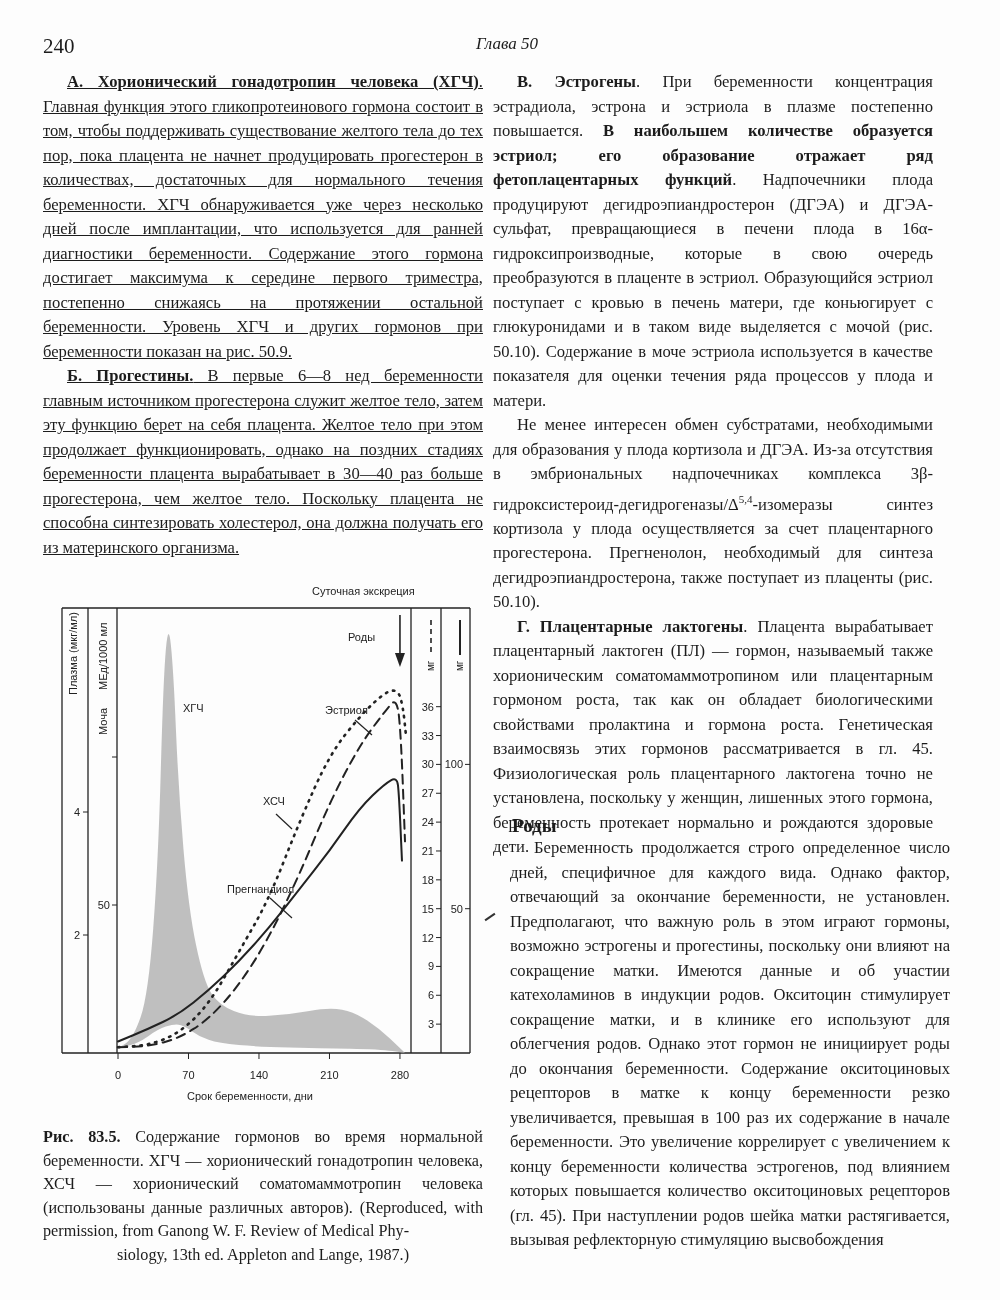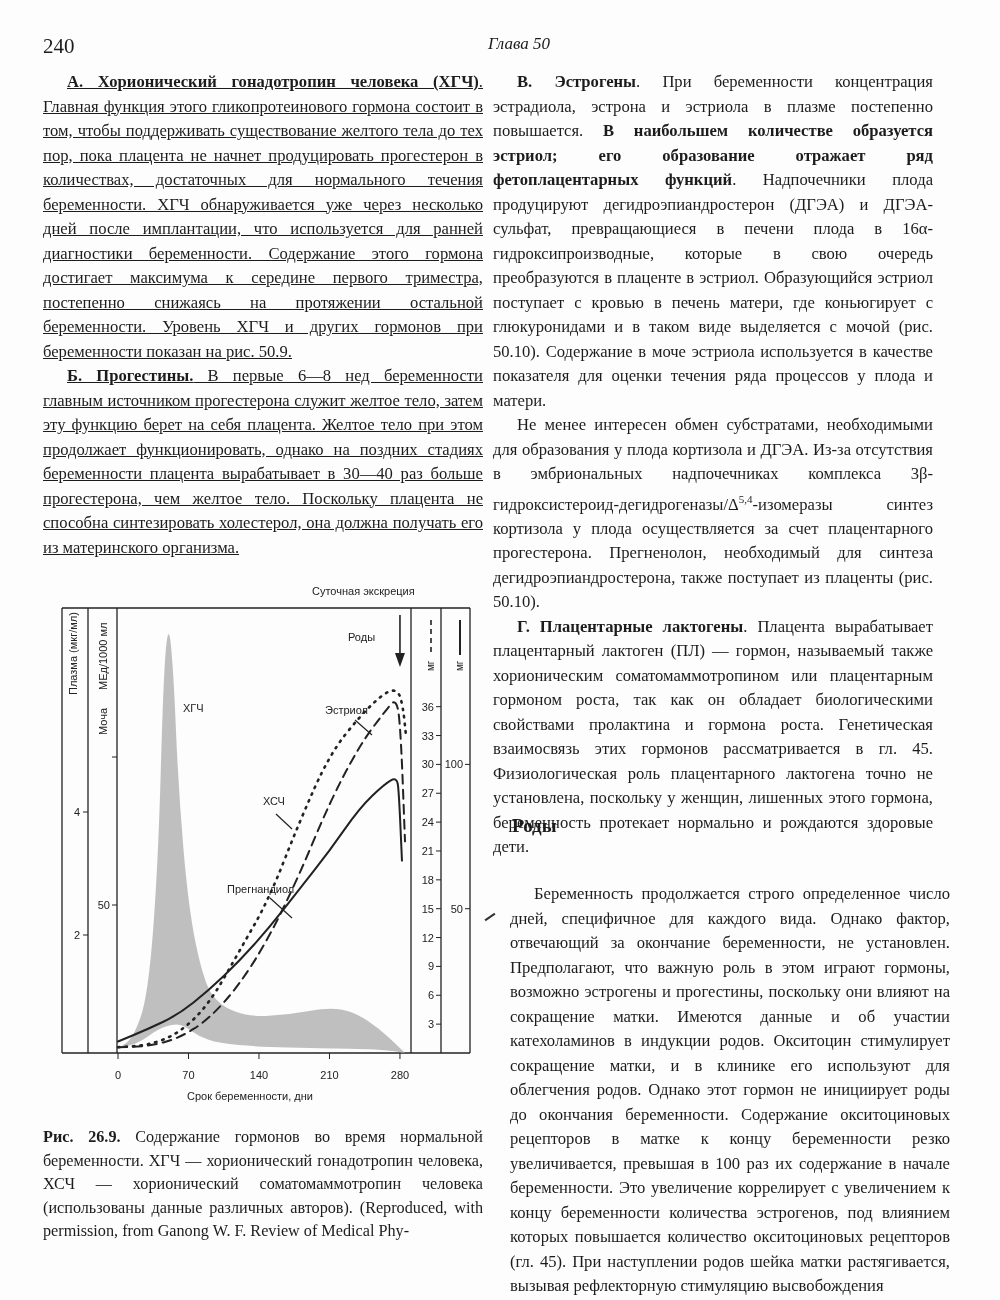--- a/index.html
+++ b/index.html
@@ -1,24 +1,24 @@
 <!DOCTYPE html>
 <html><head>
 <meta charset="utf-8">
 <style>
   html, body { margin:0; padding:0; background:#fdfdfd; }
   body { width:1000px; height:1300px; position:relative; overflow:hidden;
          font-family:"Liberation Serif","DejaVu Serif",serif; color:#1c1c1c; }
   .hdr-num { position:absolute; left:43px; top:34px; font-size:21px; }
-  .hdr-ch  { position:absolute; left:488px; top:34px; font-size:17px; font-style:italic; }
+  .hdr-ch  { position:absolute; left:476px; top:34px; font-size:17px; font-style:italic; }
   .col { position:absolute; font-size:16.6px; line-height:24.5px; text-align:justify; }
   .col p { margin:0; text-indent:24px; }
   .col-left  { left:43px;  top:70px;  width:440px;text-decoration:underline; }
   .col-right { left:493px; top:70px;  width:440px; }
-  .col-right2 { left:510px; top:882px; width:440px;font-family:Liberation Serif, serif; }
+  .col-right2 { left:510px; top:836px; width:440px;font-family:Liberation Serif, serif; }
   b { font-weight:bold; }
   .section-title { position:absolute; left:512px; top:815px; font-size:19px; font-weight:bold; }
   .figure { position:absolute; left:0; top:575px; width:500px; height:530px; }
   .figure svg text { font-family:"Liberation Sans","DejaVu Sans",sans-serif; fill:#222; }
   .caption { position:absolute; left:43px; top:1126px; width:440px; font-size:16.2px; line-height:23.5px; text-align:justify; }
   .caption .last { text-align:center; display:block; }
   .stray { position:absolute; left:484px; top:916px; width:12px; height:2px; background:#333; transform:rotate(-35deg); }
   sup { font-size:11px; }
 </style>
 </head>
@@ -117,21 +117,22 @@
       <text x="183" y="137" font-size="11">ХГЧ</text>
       <text x="263" y="230" font-size="11">ХСЧ</text>
       <text x="325" y="139" font-size="11">Эстриол</text>
       <text x="227" y="318" font-size="11">Прегнандиол</text>
       <text x="348" y="66" font-size="11">Роды</text>
     </g>
   </svg>
 </div>
 
 <div class="caption">
-  <b>Рис. 26.9.</b><span> Содержание гормонов во время нормальной беременности. ХГЧ — хорионический гонадотропин человека, ХСЧ — хорионический соматомаммотропин человека (использованы данные различных авторов). (Reproduced, with permission, from Ganong W. F. Review of Medical Phy-</span>
+  <b>Рис. 83.5.</b><span> Содержание гормонов во время нормальной беременности. ХГЧ — хорионический гонадотропин человека, ХСЧ — хорионический соматомаммотропин человека (использованы данные различных авторов). (Reproduced, with permission, from Ganong W. F. Review of Medical Phy-</span>
+  <span class="last">siology, 13th ed. Appleton and Lange, 1987.)</span>
 </div>
 
 <div class="col col-right">
   <p><b>В. Эстрогены</b><span>. При беременности концентрация эстрадиола, эстрона и эстриола в плазме постепенно повышается. </span><b>В наибольшем количестве образуется эстриол; его образование отражает ряд фетоплацентарных функций</b><span>. Надпочечники плода продуцируют дегидроэпиандростерон (ДГЭА) и ДГЭА-сульфат, превращающиеся в печени плода в 16α-гидроксипроизводные, которые в свою очередь преобразуются в плаценте в эстриол. Образующийся эстриол поступает с кровью в печень матери, где коньюгирует с глюкуронидами и в таком виде выделяется с мочой (рис. 50.10). Содержание в моче эстриола используется в качестве показателя для оценки течения ряда процессов у плода и матери.</span></p>
   <p><span>Не менее интересен обмен субстратами, необходимыми для образования у плода кортизола и ДГЭА. Из-за отсутствия в эмбриональных надпочечниках комплекса 3β-гидроксистероид-дегидрогеназы/Δ</span><sup>5,4</sup><span>-изомеразы синтез кортизола у плода осуществляется за счет плацентарного прогестерона. Прегненолон, необходимый для синтеза дегидроэпиандростерона, также поступает из плаценты (рис. 50.10).</span></p>
   <p><b>Г. Плацентарные лактогены</b><span>. Плацента вырабатывает плацентарный лактоген (ПЛ) — гормон, называемый также хорионическим соматомаммотропином или плацентарным гормоном роста, так как он обладает биологическими свойствами пролактина и гормона роста. Генетическая взаимосвязь этих гормонов рассматривается в гл. 45. Физиологическая роль плацентарного лактогена точно не установлена, поскольку у женщин, лишенных этого гормона, беременность протекает нормально и рождаются здоровые дети.</span></p>
 </div>
 
 <div class="section-title">Роды</div>
 <div class="col col-right2">

